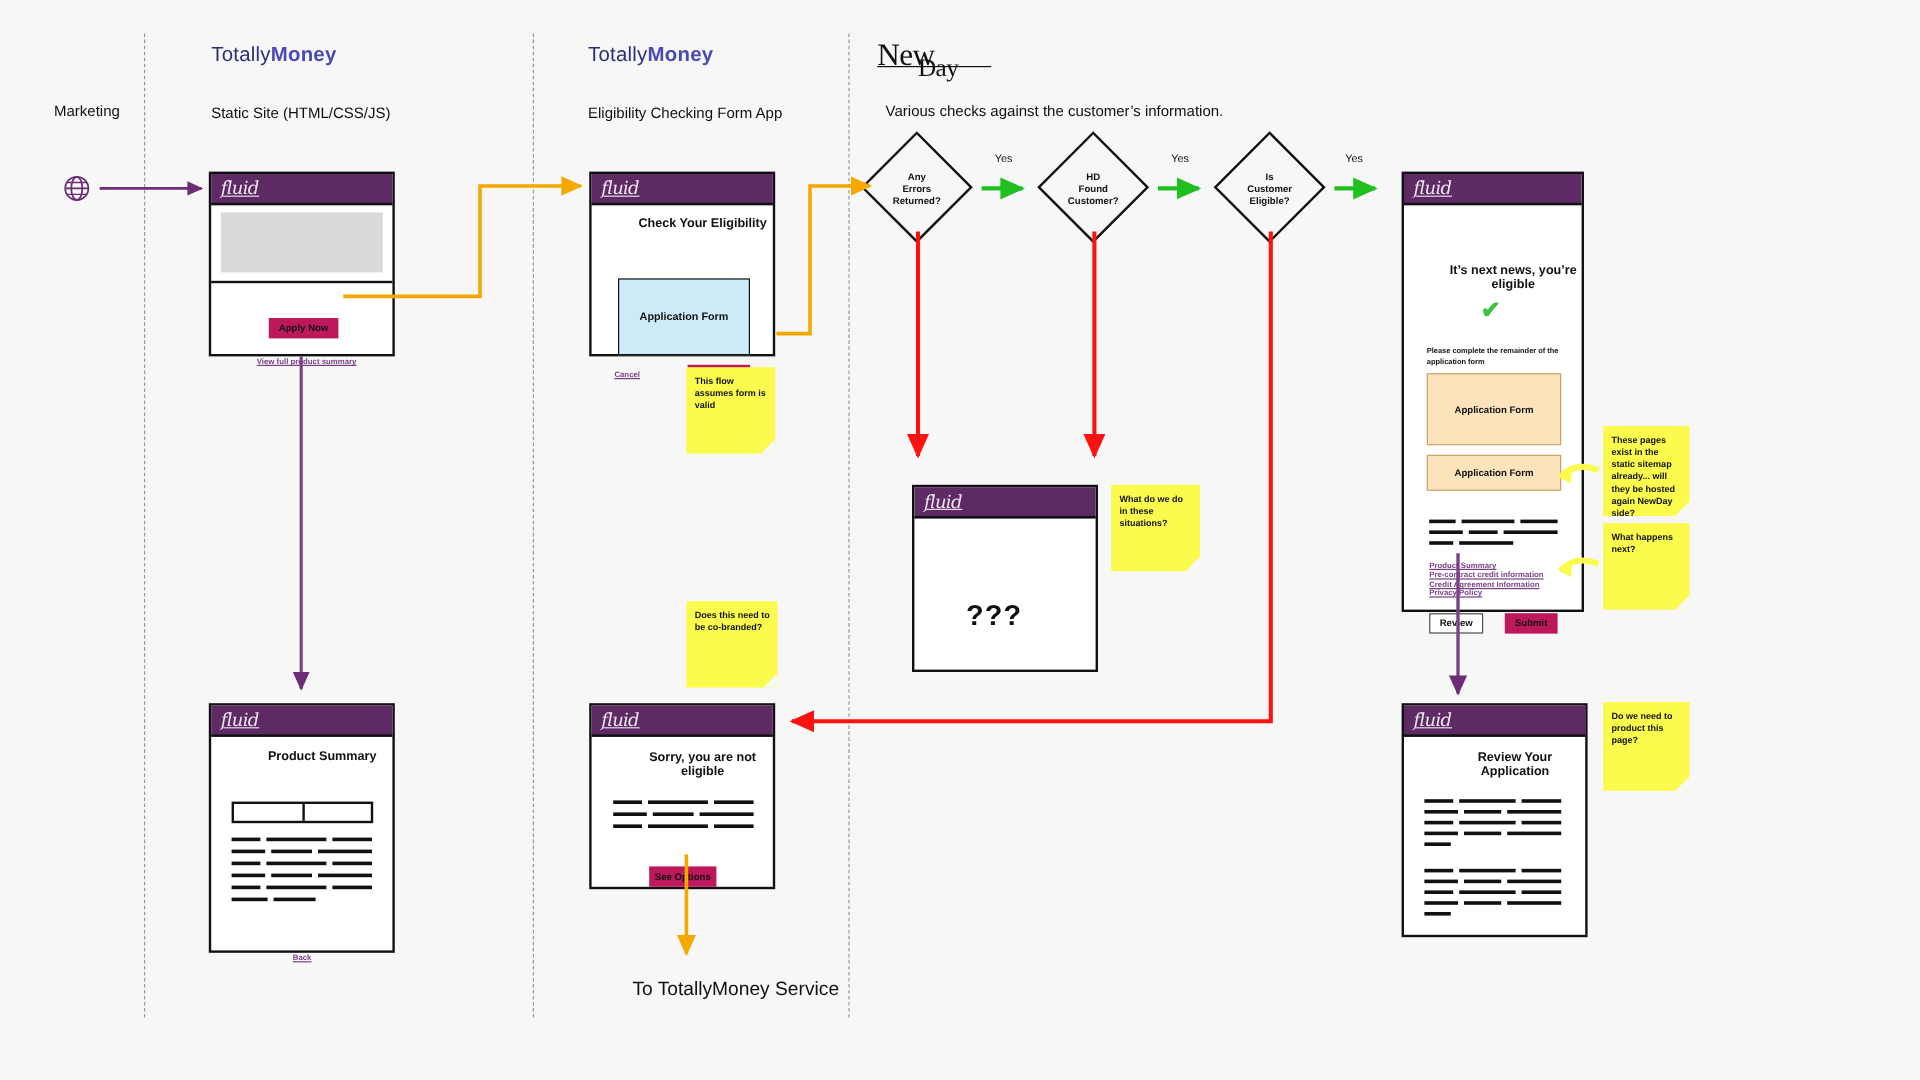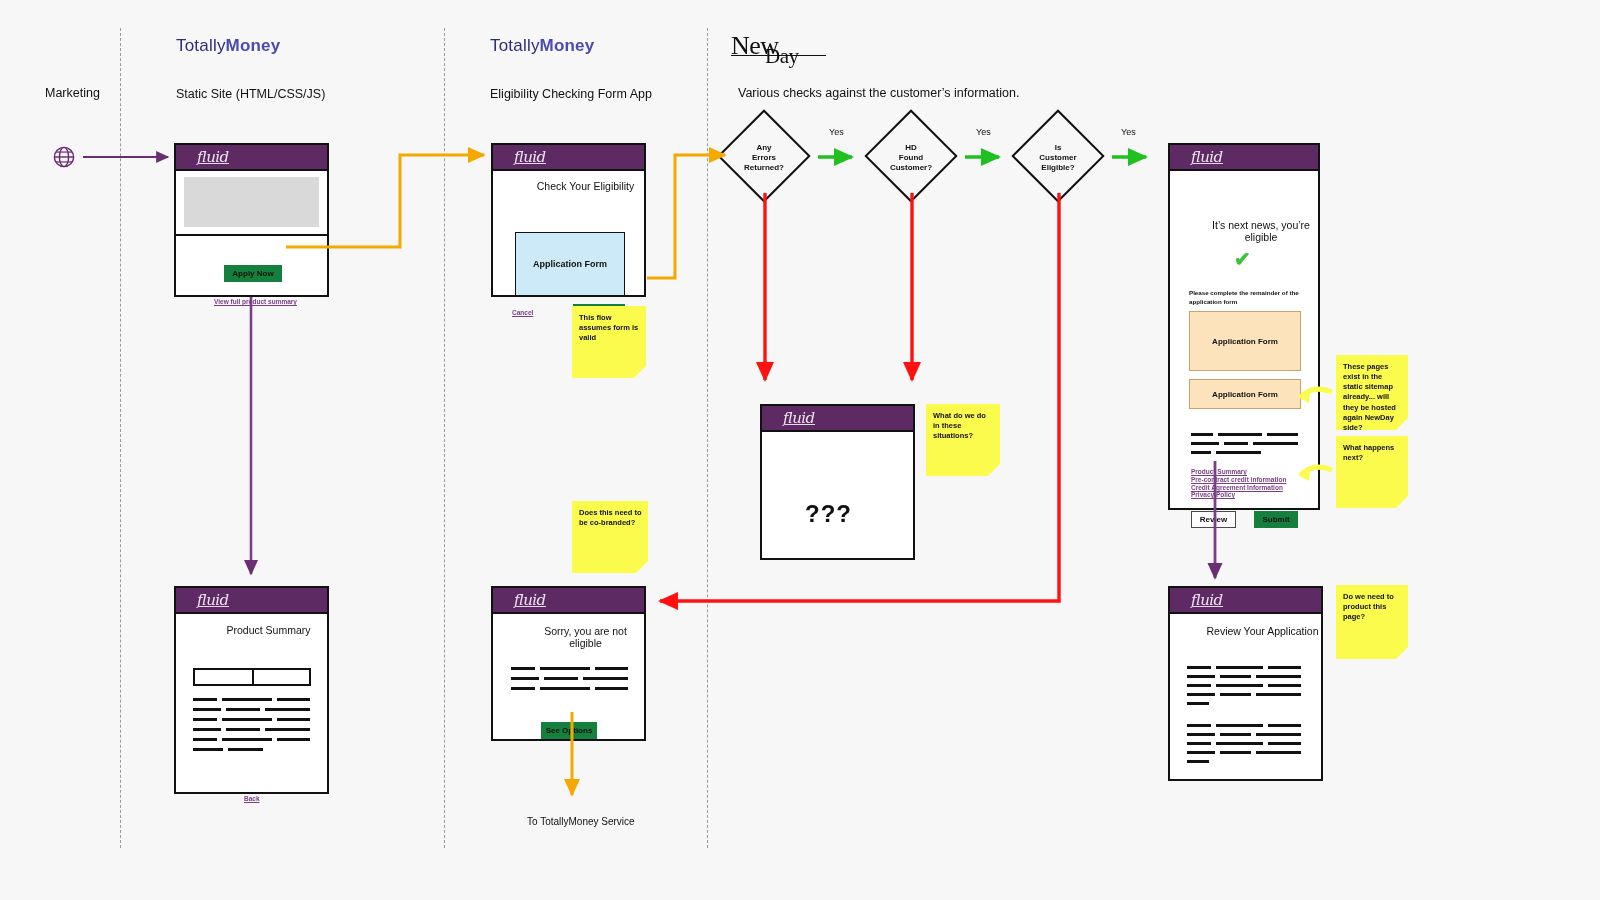--- a/index.html
+++ b/index.html
@@ -37,37 +37,37 @@
     position:absolute;background:#fff;border:2px solid #111;
     box-sizing:border-box;
   }
   .screen-bar{
     height:26px;background:#5d2a63;border-bottom:2px solid #111;
     box-sizing:border-box;position:relative;
   }
   .fluid-logo{
     position:absolute;left:8px;top:3px;
     font-family:"DejaVu Serif", serif;font-style:italic;
-    font-size:15px;color:#f0e6f2;letter-spacing:-.6px;margin-left:13px;
+    font-size:15px;color:#f0e6f2;letter-spacing:-.6px;
   }
   .fluid-logo:after{
     content:"";position:absolute;left:2px;bottom:2px;width:30px;height:1px;
     background:#e8d9ec;
   }
   .screen-body{position:relative;padding:0;}
   .scr-title{
-    text-align:center;font-size:10.5px;font-weight:400;color:#111;
+    text-align:center;font-size:10.5px;font-weight:700;color:#111;
     margin-top:9px;
     margin-left:34px;
   }
   .grey-block{background:#d9d9d9;height:54px;margin:0;}
   .scr-divider{height:2px;background:#111;}
 
   .btn-amber{
-    position:absolute;background:#15803d;color:#111;
+    position:absolute;background:#be185d;color:#111;
     font-size:8px;font-weight:700;text-align:center;
     padding:4px 0;box-sizing:border-box;
   }
   .btn-outline{
     position:absolute;background:#fff;border:1px solid #4a4a4a;
     color:#111;font-size:8px;font-weight:700;text-align:center;
     padding:3px 0;box-sizing:border-box;
   }
   .link-purple{
     position:absolute;color:#7a3f87;font-size:6.5px;font-weight:700;
@@ -116,21 +116,21 @@
     padding:7px 6px 0 7px;box-sizing:border-box;
   }
   .sticky:after{
     content:"";position:absolute;right:0;bottom:0;
     border-style:solid;border-width:0 0 12px 12px;
     border-color:transparent transparent #f7f7f7 transparent;
   }
 
   
   .globe{position:absolute;width:22px;height:22px;}
-  .caption{position:absolute;font-size:10px;color:#111;white-space:nowrap;}
+  .caption{position:absolute;font-size:16px;color:#111;white-space:nowrap;}
   svg.overlay{position:absolute;left:0;top:0;width:1600px;height:900px;pointer-events:none;}
 </style>
 </head>
 <body>
 
 <div id="canvas">
 
   <div class="lane-divider" style="left:120px;top:28px;height:820px;"></div>
   <div class="lane-divider" style="left:444px;top:28px;height:820px;"></div>
   <div class="lane-divider" style="left:707px;top:28px;height:820px;"></div>

